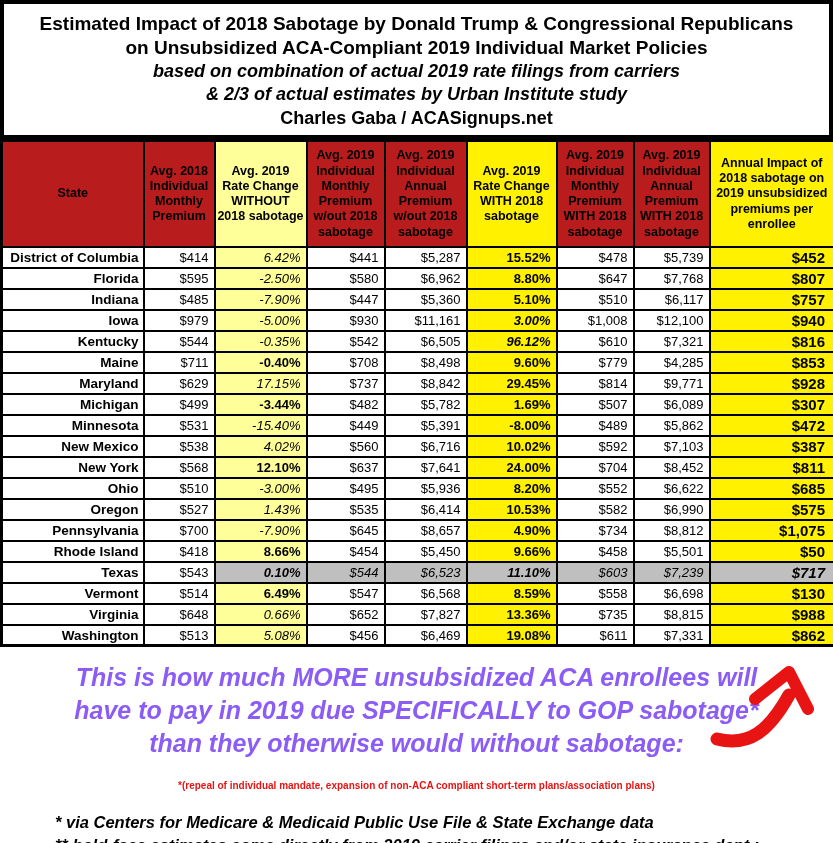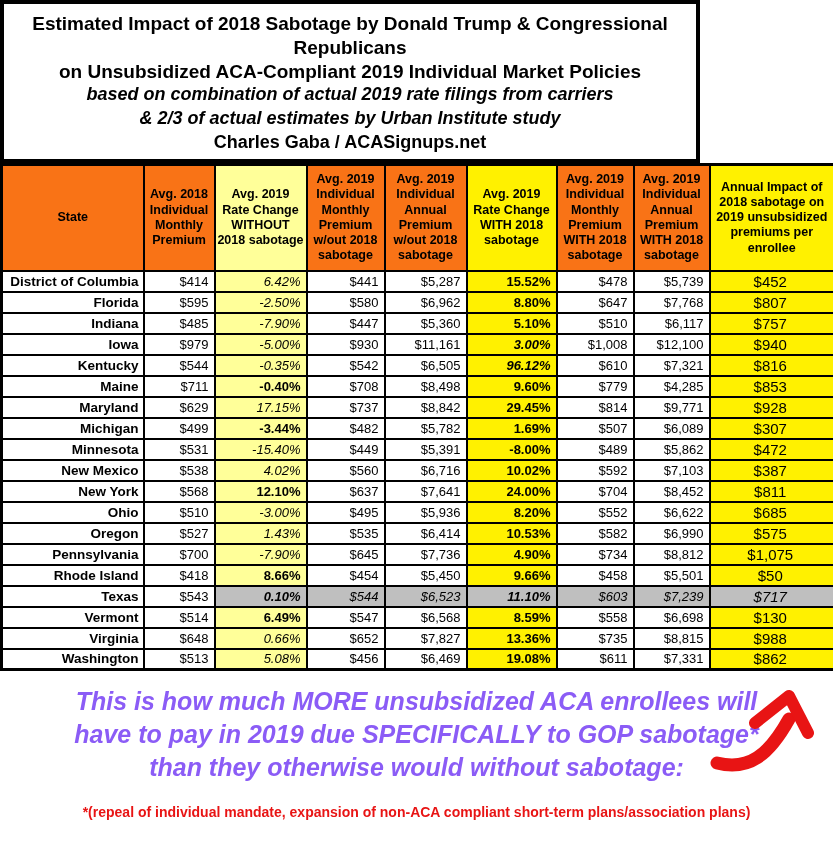--- a/index.html
+++ b/index.html
@@ -1,45 +1,45 @@
 <!DOCTYPE html>
 <html><head>
 <meta charset="utf-8">
 <style>
   html,body{margin:0;padding:0;background:#fff;}
   #page{width:833px;font-family:"Liberation Sans",sans-serif;color:#000;background:#fff;}
 
   
-  .title-box{border:4px solid #000;box-sizing:border-box;width:700px;padding:8px 4px 6px 4px;text-align:center;}
+  .title-box{border:4px solid #000;box-sizing:border-box;width:833px;padding:8px 4px 6px 4px;text-align:center;}
   .t-main{font-size:19px;font-weight:bold;line-height:1.25;}
   .t-sub{font-size:18px;font-weight:bold;font-style:italic;line-height:1.3;}
   .t-byline{font-size:18px;font-weight:bold;margin-top:2px;}
 
   
   table{border-collapse:collapse;table-layout:fixed;width:833px;border:3px solid #000;}
   th,td{border:2px solid #000;box-sizing:border-box;overflow:hidden;}
-  th{font-size:12.5px;font-weight:bold;text-align:center;vertical-align:middle;height:106px;padding:2px 1px;line-height:1.22;background:#f97316;}
+  th{font-size:12.5px;font-weight:bold;text-align:center;vertical-align:middle;height:106px;padding:2px 1px;line-height:1.22;background:#b91c1c;}
   td{height:21px;padding:0 5px;font-size:13px;vertical-align:middle;background:#fff;}
   td.state{font-weight:bold;text-align:right;font-size:13.5px;padding-right:4px;margin-top:19px;}
   td.num{text-align:right;}
   .pale{background:#FFFF99;}
   .bright{background:#FFF100;}
   .grayed{background:#BFBFBF !important;font-style:italic;margin-left:38px;}
-  td.impact{font-size:15px;font-weight:normal;text-align:center;padding-right:8px;}
+  td.impact{font-size:15px;font-weight:bold;text-align:right;padding-right:8px;}
   .sty-i{font-style:italic;}
   .sty-b{font-weight:bold;}
   .sty-bi{font-weight:bold;font-style:italic;}
 
   
   .callout{position:relative;padding:14px 0 6px 0;text-align:center;}
   .callout-text{font-size:25px;font-weight:bold;font-style:italic;line-height:1.32;width:740px;margin:0 auto;}
   .arrow-wrap{position:absolute;right:6px;top:8px;width:120px;height:100px;}
 
   
-  .fn-red{font-size:14px;font-weight:bold;text-align:center;margin-top:14px;}
+  .fn-red{font-size:10px;font-weight:bold;text-align:center;margin-top:14px;}
   .fn-block{margin-top:20px;padding-left:55px;font-size:16.5px;font-weight:bold;font-style:italic;line-height:1.4;}
 </style>
 </head>
 <body>
 
 <div id="page">
 
   <div class="title-box">
     <div class="t-main">Estimated Impact of 2018 Sabotage by Donald Trump &amp; Congressional Republicans</div>
     <div class="t-main">on Unsubsidized ACA-Compliant 2019 Individual Market Policies</div>
@@ -215,21 +215,21 @@
           <td class="num bright sty-b">10.53%</td>
           <td class="num">$582</td>
           <td class="num">$6,990</td>
           <td class="num bright impact">$575</td>
         </tr>
         <tr>
           <td class="state">Pennsylvania</td>
           <td class="num">$700</td>
           <td class="num pale sty-i">-7.90%</td>
           <td class="num">$645</td>
-          <td class="num">$7,736</td>
+          <td class="num">$8,657</td>
           <td class="num bright sty-b">4.90%</td>
           <td class="num">$734</td>
           <td class="num">$8,812</td>
           <td class="num bright impact">$1,075</td>
         </tr>
         <tr>
           <td class="state">Rhode Island</td>
           <td class="num">$418</td>
           <td class="num pale sty-b">8.66%</td>
           <td class="num">$454</td>

